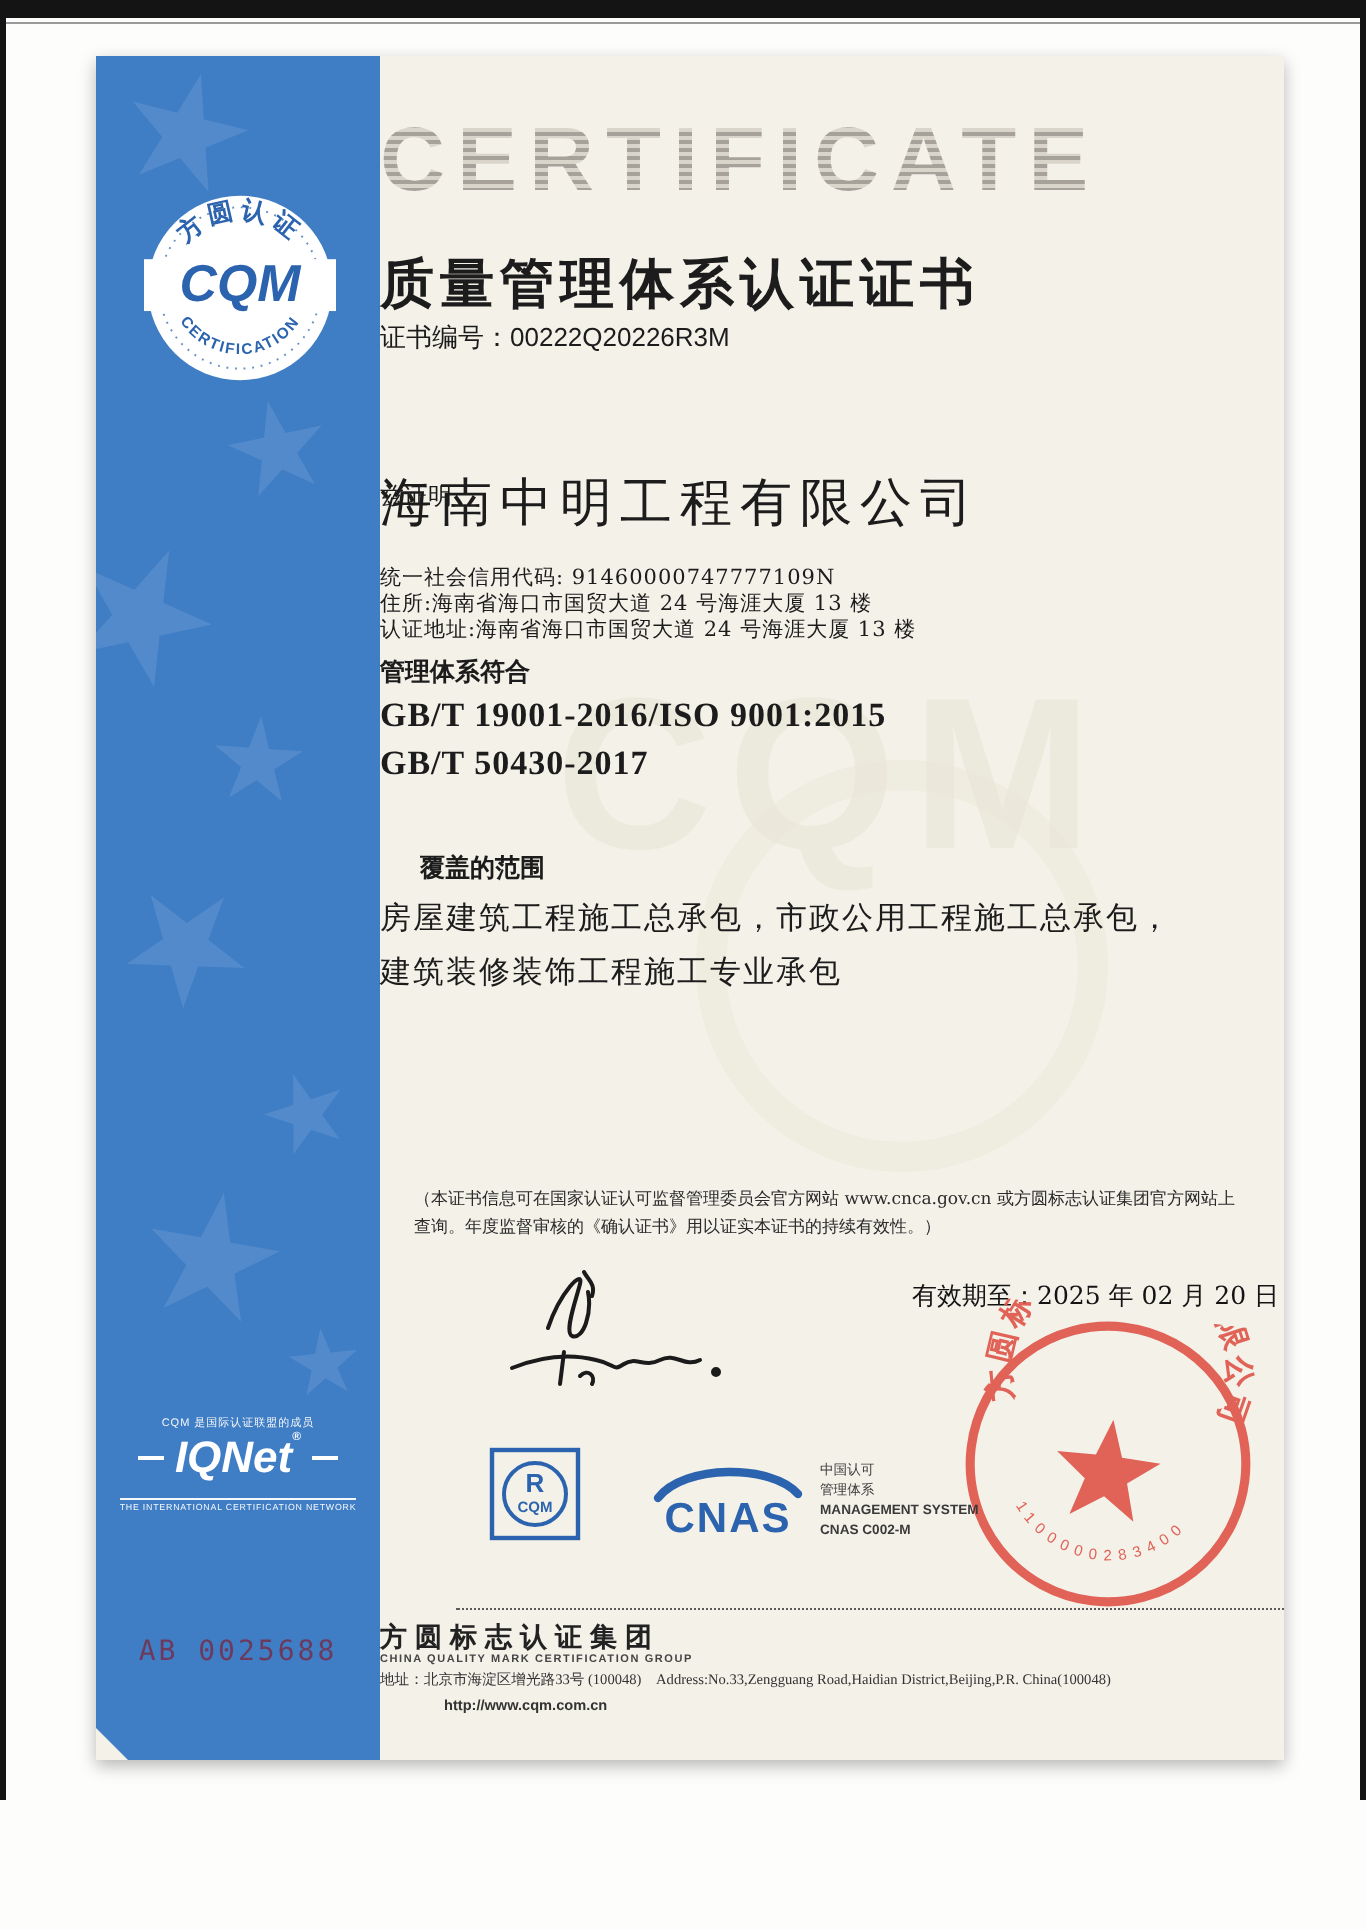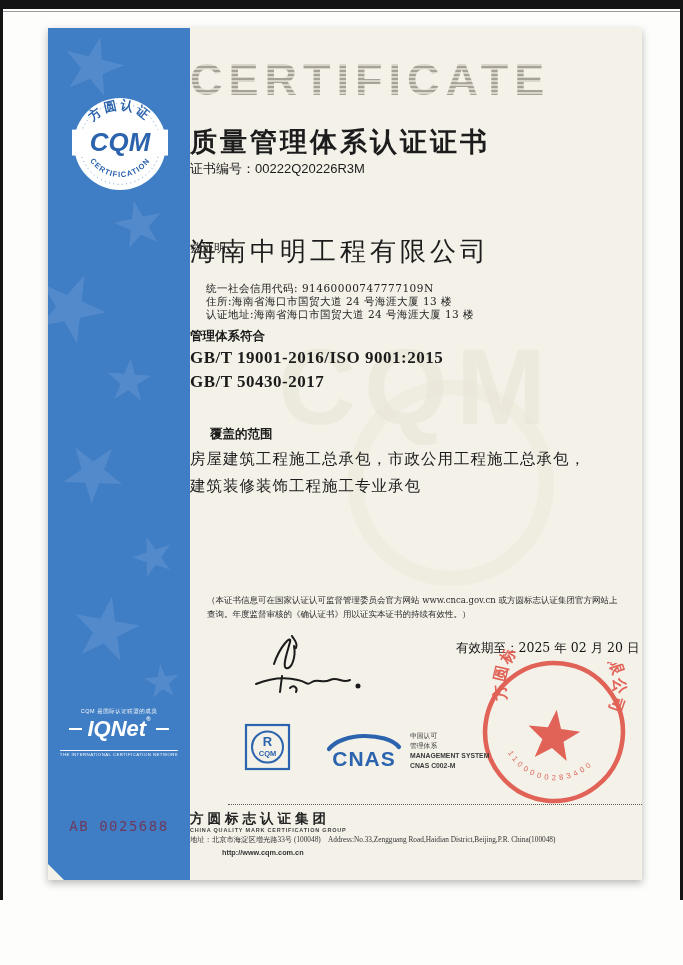--- a/index.html
+++ b/index.html
@@ -30,21 +30,21 @@
   
   .cblock{position:absolute;left:142px;width:452px;text-align:left;color:#1c1c1c;}
   .cert-head{top:26px;font-family:"Liberation Sans",sans-serif;font-weight:bold;font-size:45px;
     letter-spacing:6px;background:repeating-linear-gradient(180deg,#a6a199 0 2px,#d9d5ca 2px 4px);
     -webkit-background-clip:text;background-clip:text;color:transparent;}
   .title{top:96px;font-family:"Liberation Sans",sans-serif;font-weight:bold;font-size:27px;letter-spacing:3px;}
   .certno{top:132px;font-size:13px;}
   .certno .num{font-family:"Liberation Sans",sans-serif;}
   .certify{top:196px;font-size:12px;margin-top:16px;}
   .company{top:206px;font-size:26px;letter-spacing:4px;}
-  .small-line{font-size:10.5px;letter-spacing:.5px;margin-left:16px;}
+  .small-line{font-size:10.5px;letter-spacing:.5px;}
   .credit{top:254px;} .residence{top:267px;} .certaddr{top:280px;}
   .sys-head{top:300px;font-size:12.5px;font-weight:bold;}
   .gb{font-family:"Liberation Serif",serif;font-weight:bold;font-size:17px;letter-spacing:.5px;}
   .gb1{top:320px;} .gb2{top:344px;}
   .scope-head{top:398px;font-size:12.5px;font-weight:bold;padding-left:20px;}
   .scope{font-size:15.5px;letter-spacing:1px;}
   .scope1{top:421px;} .scope2{top:448px;}
   .fineprint{top:565px;font-size:8.5px;line-height:1.65;color:#2a2a2a;}
   .fineprint .inner{width:418px;margin:0 auto;}
   .dates{position:absolute;left:408px;top:606px;font-size:12.5px;line-height:27px;

